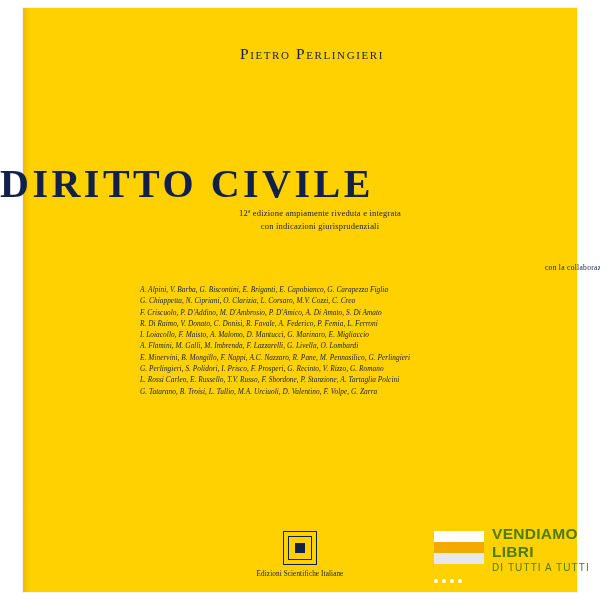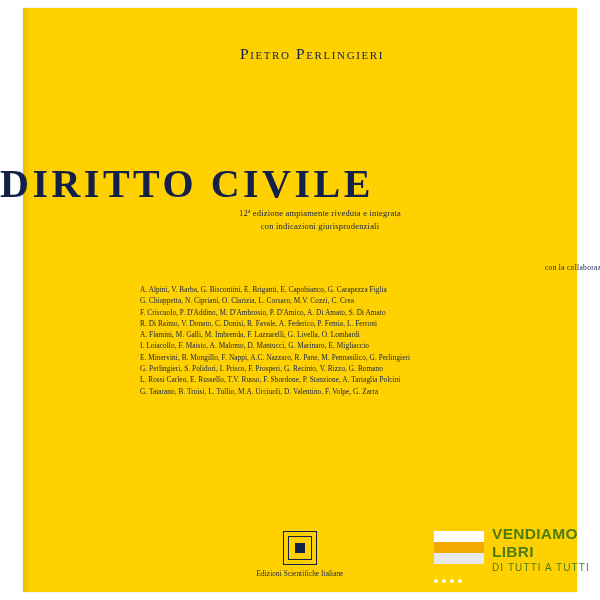--- a/index.html
+++ b/index.html
@@ -115,20 +115,21 @@
     width: 320px;
     font-family: "Liberation Serif", serif;
     font-size: 7.3px;
     color: #13214a;
     line-height: 1.55;
     text-align: justify;
     letter-spacing: 0.05px;
   }
   .contributors div {
     white-space: nowrap;
+    font-style: italic;
   }
   .publisher-block {
     position: absolute;
     left: 248px;
     bottom: 22px;
     width: 104px;
     text-align: center;
   }
   .esi-mark {
     width: 34px;
@@ -232,22 +233,22 @@
     <div>con indicazioni giurisprudenziali</div>
   </div>
 
   <div class="collab-label">con la collaborazione di</div>
 
   <div class="contributors">
     <div>A. Alpini, V. Barba, G. Biscontini, E. Briganti, E. Capobianco, G. Carapezza Figlia</div>
     <div>G. Chiappetta, N. Cipriani, O. Clarizia, L. Corsaro, M.V. Cozzi, C. Crea</div>
     <div>F. Criscuolo, P. D'Addino, M. D'Ambrosio, P. D'Amico, A. Di Amato, S. Di Amato</div>
     <div>R. Di Raimo, V. Donato, C. Donisi, R. Favale, A. Federico, P. Femia, L. Ferroni</div>
+    <div>I. Loiacollo, F. Maisto, A. Malomo, D. Mantucci, G. Marinaro, E. Migliaccio</div>
     <div>A. Flamini, M. Galli, M. Imbrenda, F. Lazzarelli, G. Livella, O. Lombardi</div>
-    <div>I. Loiacollo, F. Maisto, A. Malomo, D. Mantucci, G. Marinaro, E. Migliaccio</div>
     <div>E. Minervini, B. Mongillo, F. Nappi, A.C. Nazzaro, R. Pane, M. Pennasilico, G. Perlingieri</div>
     <div>G. Perlingieri, S. Polidori, I. Prisco, F. Prosperi, G. Recinto, V. Rizzo, G. Romano</div>
     <div>L. Rossi Carleo, E. Russello, T.V. Russo, F. Sbordone, P. Stanzione, A. Tartaglia Polcini</div>
     <div>G. Tatarano, B. Troisi, L. Tullio, M.A. Urciuoli, D. Valentino, F. Volpe, G. Zarra</div>
   </div>
 
   <div class="publisher-block">
     <div class="esi-mark"></div>
     <div class="esi-name">Edizioni Scientifiche Italiane</div>
   </div>

